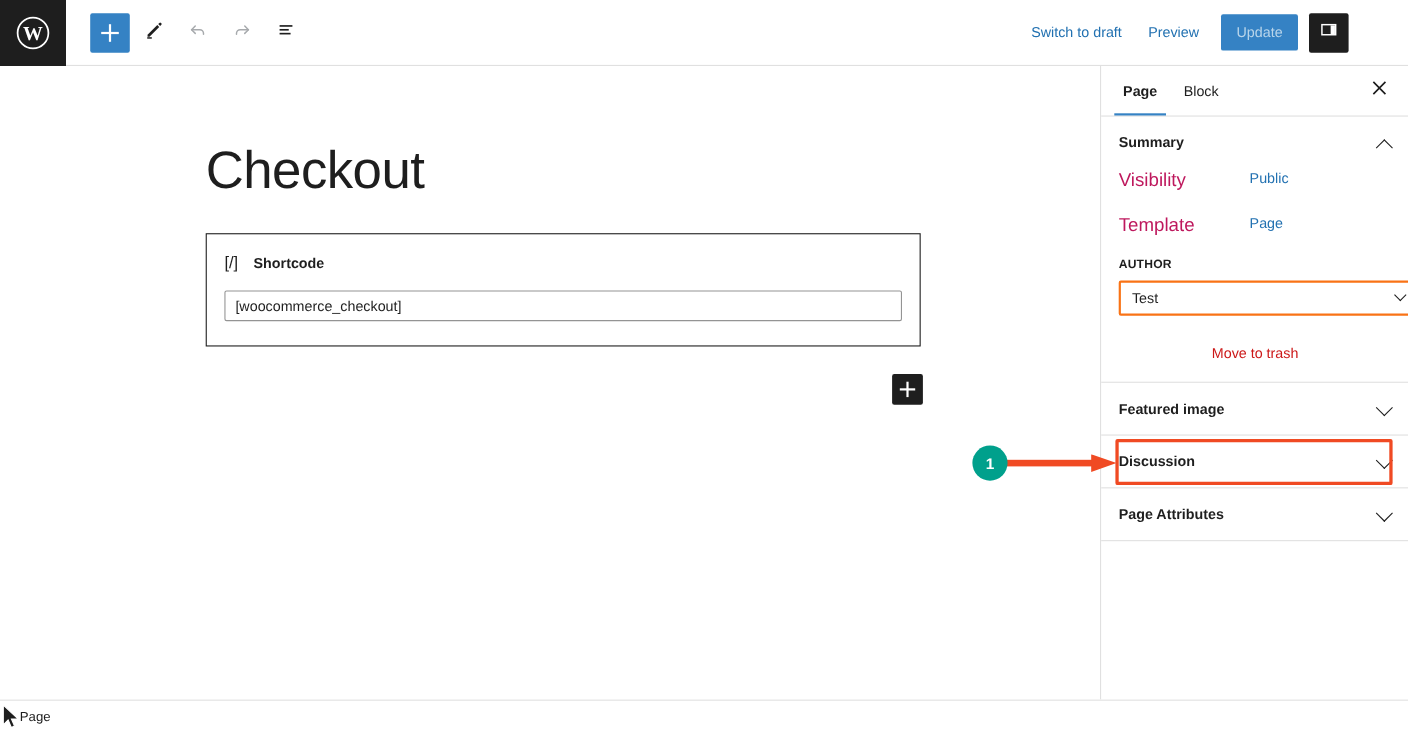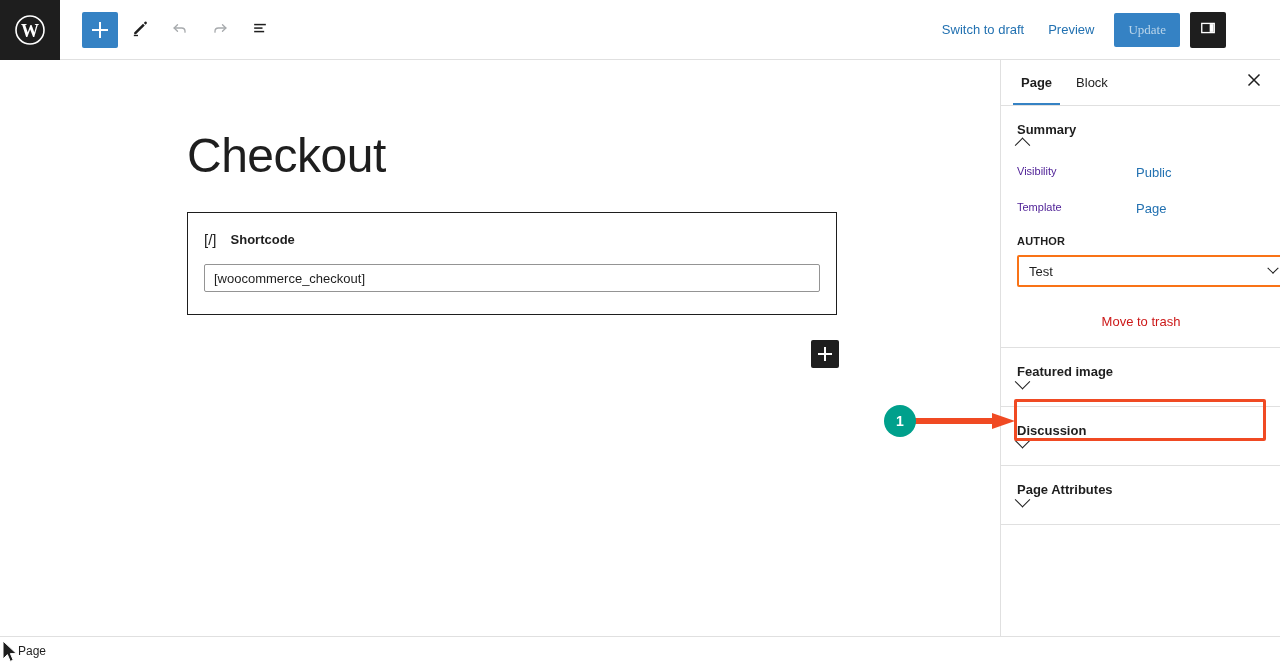--- a/index.html
+++ b/index.html
@@ -37,21 +37,21 @@
   .header-right {
     margin-left: auto; display: flex; align-items: center; gap: 0; padding-right: 14px;
   }
   .link-btn {
     background: none; border: none; font-size: 13px; color: #2271b1;
     padding: 8px 12px; cursor: pointer; font-family: inherit; white-space: nowrap;
   }
   .update-btn {
     background: #3582c4; color: #b9d5ea; border: none; border-radius: 2px;
     font-size: 13px; padding: 9px 14px; margin-left: 8px; cursor: pointer;
-    font-family: Liberation Serif, serif;
+    font-family: Liberation Sans, sans-serif;
   }
   .dark-icon-btn {
     width: 36px; height: 36px; background: #1e1e1e; border-radius: 2px;
     display: flex; align-items: center; justify-content: center;
     margin-left: 10px; cursor: pointer;
   }
   .dots-btn {
     width: 36px; height: 36px; display: flex; align-items: center;
     justify-content: center; cursor: pointer; margin-left: 4px;
   }
@@ -105,30 +105,30 @@
   .sb-tab.active::after {
     content: ""; position: absolute; left: 4px; right: 4px; bottom: -1px;
     height: 2px; background: #3582c4;
   }
   .sb-close {
     margin-left: auto; width: 36px; height: 36px; display: flex;
     align-items: center; justify-content: center; cursor: pointer;
     font-size: 18px; color: #1e1e1e;
   }
   .panel-head {
-    display: flex; align-items: flex-start; justify-content: space-between;
-    padding: 16px 16px; cursor: pointer; flex-direction: column;
+    display: flex; align-items: flex-end; justify-content: space-between;
+    padding: 16px 16px; cursor: pointer;
   }
   .panel-title { font-size: 13px; font-weight: 600; color: #1e1e1e; }
   .chev { width: 11px; height: 11px; border-right: 1.6px solid #1e1e1e; border-bottom: 1.6px solid #1e1e1e; }
   .chev.down { transform: rotate(45deg) translate(-2px, -2px); }
   .chev.up { transform: rotate(-135deg) translate(-2px, -2px); }
   .summary-body { padding: 0 16px 8px 16px; }
   .srow { display: flex; align-items: flex-start; margin-bottom: 18px; }
-  .srow .lbl { width: 104px; font-size: 11px; color: #4c1d95; line-height: 1.35; flex: 0 0 104px; }
+  .srow .lbl { width: 104px; font-size: 17px; color: #be185d; line-height: 1.35; flex: 0 0 104px; }
   .srow .val { font-size: 13px; color: #2271b1; line-height: 1.35; cursor: pointer; margin-left: 15px; }
   .srow .val div { display: block; }
   .author-label {
     font-size: 11px; font-weight: 600; color: #1e1e1e;
     text-transform: uppercase; letter-spacing: 0.2px; margin-bottom: 8px;
   }
   .author-select {
     position: relative; width: 272px; height: 32px; border: 2px solid #f97316;
     border-radius: 2px; display: flex; align-items: center; padding: 0 10px;
     font-size: 13px; color: #1e1e1e; cursor: pointer; background: #fff;

